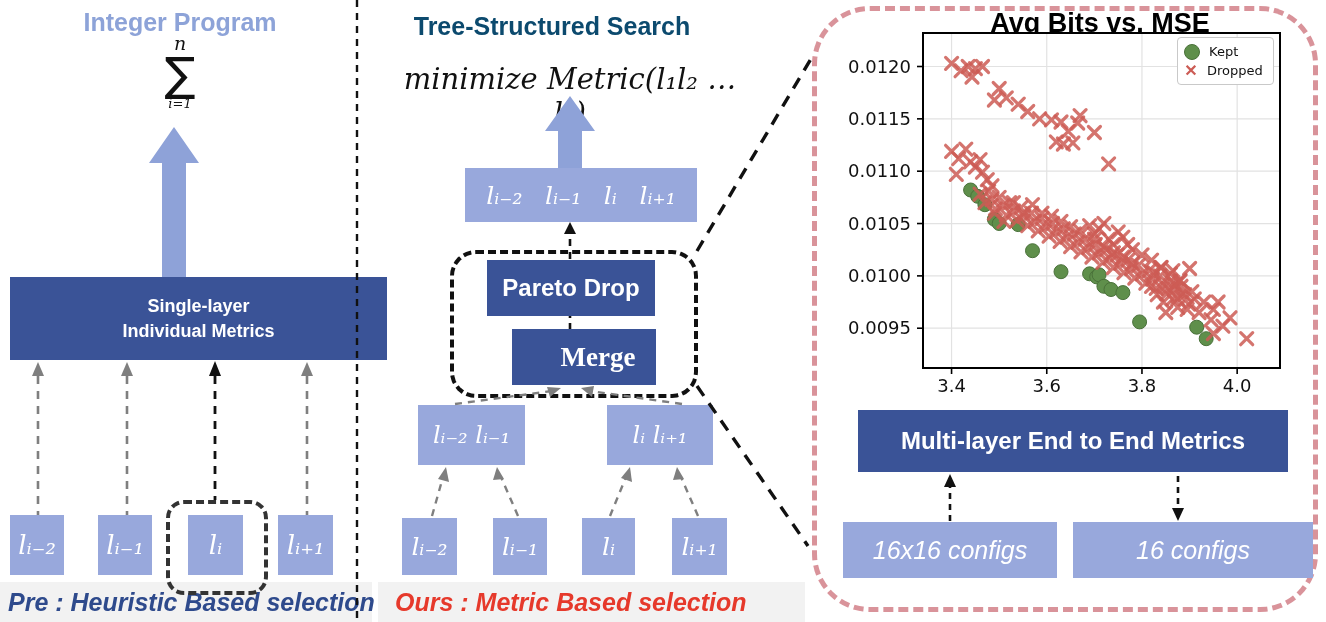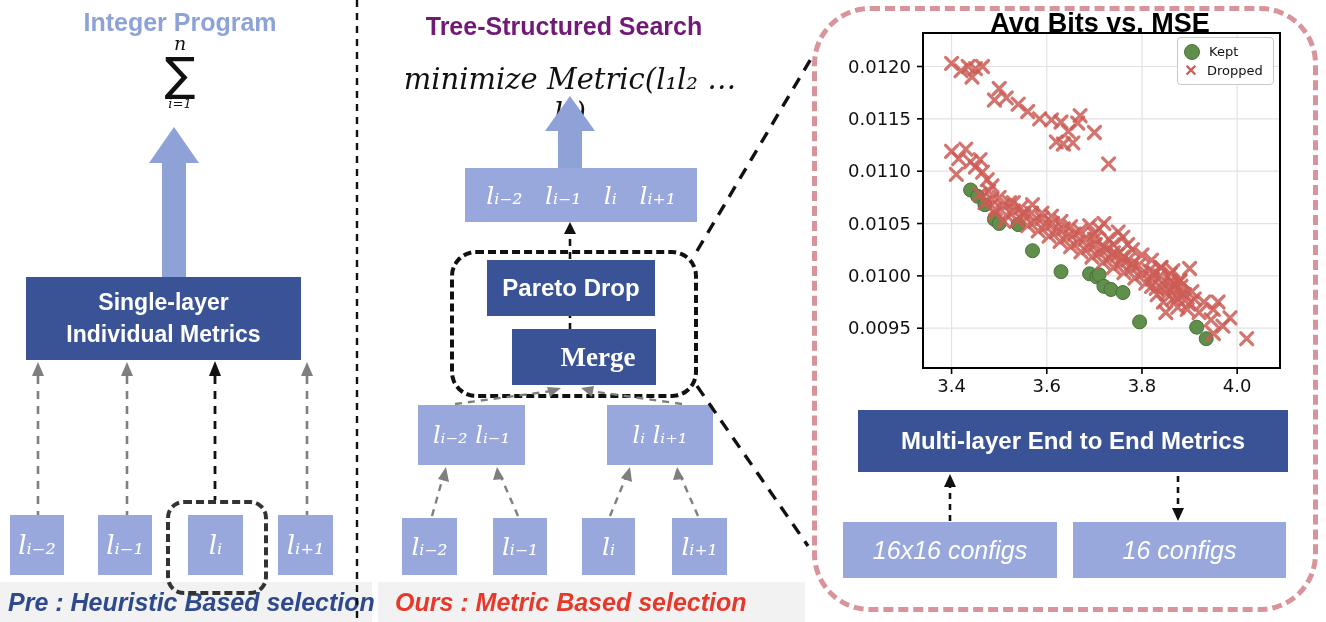--- a/index.html
+++ b/index.html
@@ -33,37 +33,37 @@
   <div class="abs panel-title z2" style="left:30px;top:8px;width:300px;color:#8DA3D8;">Integer Program</div>
 
   <div class="abs z2" style="left:6px;top:34px;width:348px;display:flex;align-items:center;justify-content:center;gap:8px;">
     <span class="sum-col">
       <span class="mathit" style="font-size:19px;">n</span>
       <span style="font-family:'DejaVu Sans',sans-serif;font-size:46px;color:#111;line-height:0.95;">∑</span>
       <span class="mathit" style="font-size:13px;">i=1</span>
     </span>
   </div>
 
-  <div class="abs box-dark" style="left:26px;top:277px;width:275px;height:83px;font-size:23px;line-height:1.35;">
+  <div class="abs box-dark" style="left:10px;top:277px;width:377px;height:83px;font-size:18px;line-height:1.35;">
     <span>Single-layer</span>
     <span>Individual  Metrics</span>
   </div>
 
   <div class="abs dashed-rect" style="left:166px;top:500px;width:94px;height:87px;border-radius:18px;border-color:#333;"></div>
 
   <div class="abs box-light" style="left:10px;top:515px;width:54px;height:60px;font-size:26px;">lᵢ₋₂</div>
   <div class="abs box-light" style="left:98px;top:515px;width:54px;height:60px;font-size:26px;">lᵢ₋₁</div>
   <div class="abs box-light" style="left:188px;top:515px;width:55px;height:60px;font-size:26px;">lᵢ</div>
   <div class="abs box-light" style="left:278px;top:515px;width:55px;height:60px;font-size:26px;">lᵢ₊₁</div>
 
   <div class="abs caption-bar" style="left:0px;top:582px;width:372px;height:40px;">
     <span class="caption-text" style="color:#2E4A8C;padding-left:8px;">Pre : Heuristic Based selection</span>
   </div>
 
-  <div class="abs panel-title z2" style="left:404px;top:12px;width:320px;color:#701a75;">Tree-Structured Search</div>
+  <div class="abs panel-title z2" style="left:392px;top:12px;width:320px;color:#0c4a6e;">Tree-Structured Search</div>
 
   <div class="abs mathit z2" style="left:385px;top:62px;width:370px;text-align:center;font-size:29px;">minimize Metric(l₁l₂ … lₙ)</div>
 
   <div class="abs box-light" style="left:465px;top:168px;width:212px;height:54px;font-size:25px;justify-content:space-around;padding:0 10px;">
     <span>lᵢ₋₂</span>
     <span>lᵢ₋₁</span>
     <span>lᵢ</span>
     <span>lᵢ₊₁</span>
   </div>
 
@@ -96,21 +96,21 @@
     </div>
     <div class="legend-row">
       <span class="legend-x" style="color:#CC5C55;">✕</span>
       <span class="legend-label">Dropped</span>
     </div>
   </div>
 
   <div class="abs box-dark" style="left:858px;top:410px;width:430px;height:62px;font-size:24px;">Multi-layer End to End  Metrics</div>
 
   <div class="abs box-light" style="left:843px;top:522px;width:214px;height:56px;font-size:25px;font-family:'Liberation Sans',sans-serif;">16x16 configs</div>
-  <div class="abs box-light" style="left:1073px;top:522px;width:213px;height:56px;font-size:25px;font-family:'Liberation Sans',sans-serif;">16 configs</div>
+  <div class="abs box-light" style="left:1073px;top:522px;width:240px;height:56px;font-size:25px;font-family:'Liberation Sans',sans-serif;">16 configs</div>
 
   <svg id="overlay" xmlns="http://www.w3.org/2000/svg">
       <g>
         <rect x="923" y="33" width="357" height="335" fill="#ffffff"></rect>
         <line x1="951.5600000000001" y1="33" x2="951.5600000000001" y2="368" stroke="#e2e2e2" stroke-width="1.2"></line>
         <line x1="1046.7600000000002" y1="33" x2="1046.7600000000002" y2="368" stroke="#e2e2e2" stroke-width="1.2"></line>
         <line x1="1141.96" y1="33" x2="1141.96" y2="368" stroke="#e2e2e2" stroke-width="1.2"></line>
         <line x1="1237.16" y1="33" x2="1237.16" y2="368" stroke="#e2e2e2" stroke-width="1.2"></line>
         <line x1="923" y1="328.21875" x2="1280" y2="328.21875" stroke="#e2e2e2" stroke-width="1.2"></line>
         <line x1="923" y1="275.8749999999999" x2="1280" y2="275.8749999999999" stroke="#e2e2e2" stroke-width="1.2"></line>

